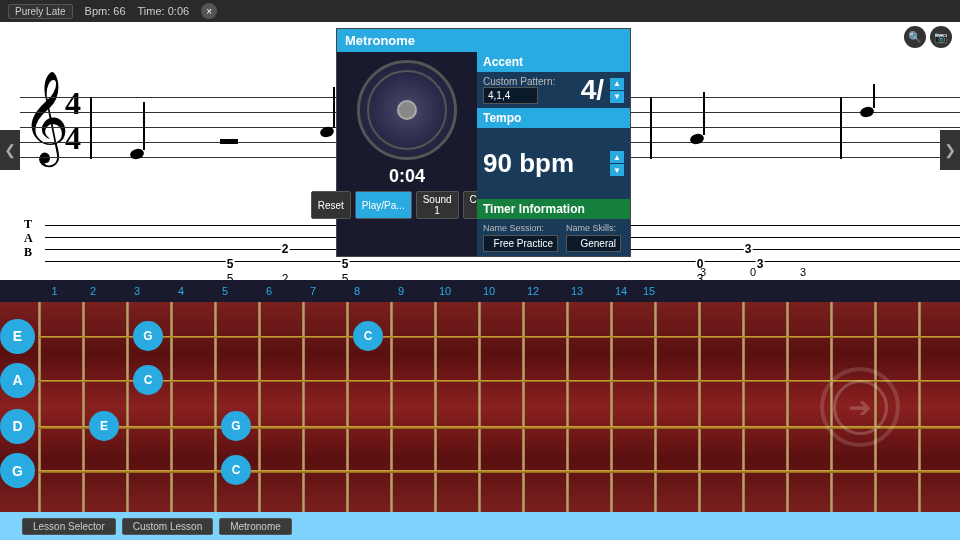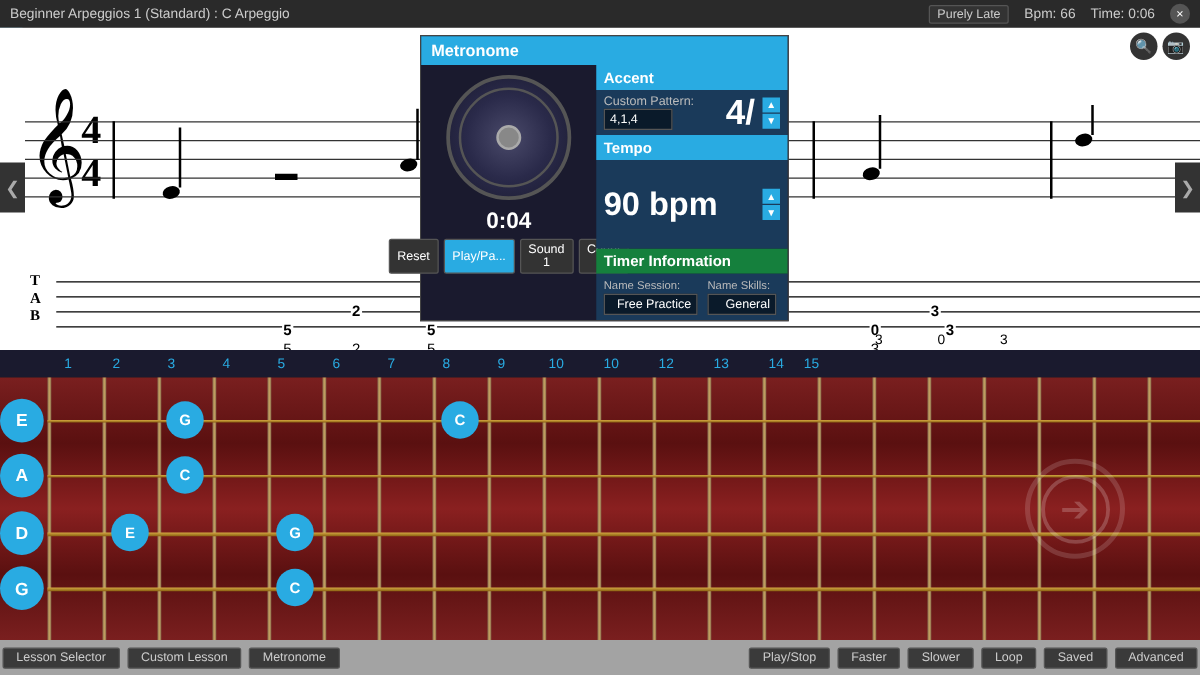--- a/index.html
+++ b/index.html
@@ -443,24 +443,24 @@
       font-size: 14px;
     }
     .nav-arrow.left { left: 0; }
     .nav-arrow.right { right: 0; }
 
     
     #bottom-toolbar {
       position: absolute;
       bottom: 0; left: 0; right: 0;
       height: 28px;
-      background: #a3a3a3;
-      display: flex;
-      align-items: center;
-      padding: 0 2px;
+      background: #7dd3fc;
+      display: flex;
+      align-items: center;
+      padding: 0 22px;
       gap: 6px;
     }
     .toolbar-btn {
       background: #3a3a3a;
       border: 1px solid #555;
       color: #ccc;
       padding: 2px 10px;
       font-size: 10px;
       cursor: pointer;
       border-radius: 2px;
@@ -523,21 +523,20 @@
       width: 18px;
       height: 258px;
       background: #29abe2;
       opacity: 0.7;
     }
   </style>
 </head>
 <body>
 
 <div id="top-bar">
-  <span>Beginner Arpeggios 1 (Standard) : C Arpeggio</span>
   <div class="right-info">
     <span class="purely-late">Purely Late</span>
     <span>Bpm: 66</span>
     <span>Time: 0:06</span>
     <div class="close-btn">
       <span>×</span>
     </div>
   </div>
 </div>
 
@@ -751,21 +750,13 @@
         <span style="font-size:28px;color:rgba(255,255,255,0.2);">➔</span>
       </div>
     </div>
   </div>
 </div>
 
 <div id="bottom-toolbar">
   <button class="toolbar-btn">Lesson Selector</button>
   <button class="toolbar-btn">Custom Lesson</button>
   <button class="toolbar-btn">Metronome</button>
-  <div class="toolbar-right">
-    <button class="toolbar-btn">Play/Stop</button>
-    <button class="toolbar-btn">Faster</button>
-    <button class="toolbar-btn">Slower</button>
-    <button class="toolbar-btn">Loop</button>
-    <button class="toolbar-btn">Saved</button>
-    <button class="toolbar-btn">Advanced</button>
-  </div>
 </div>
 
 </body></html>

